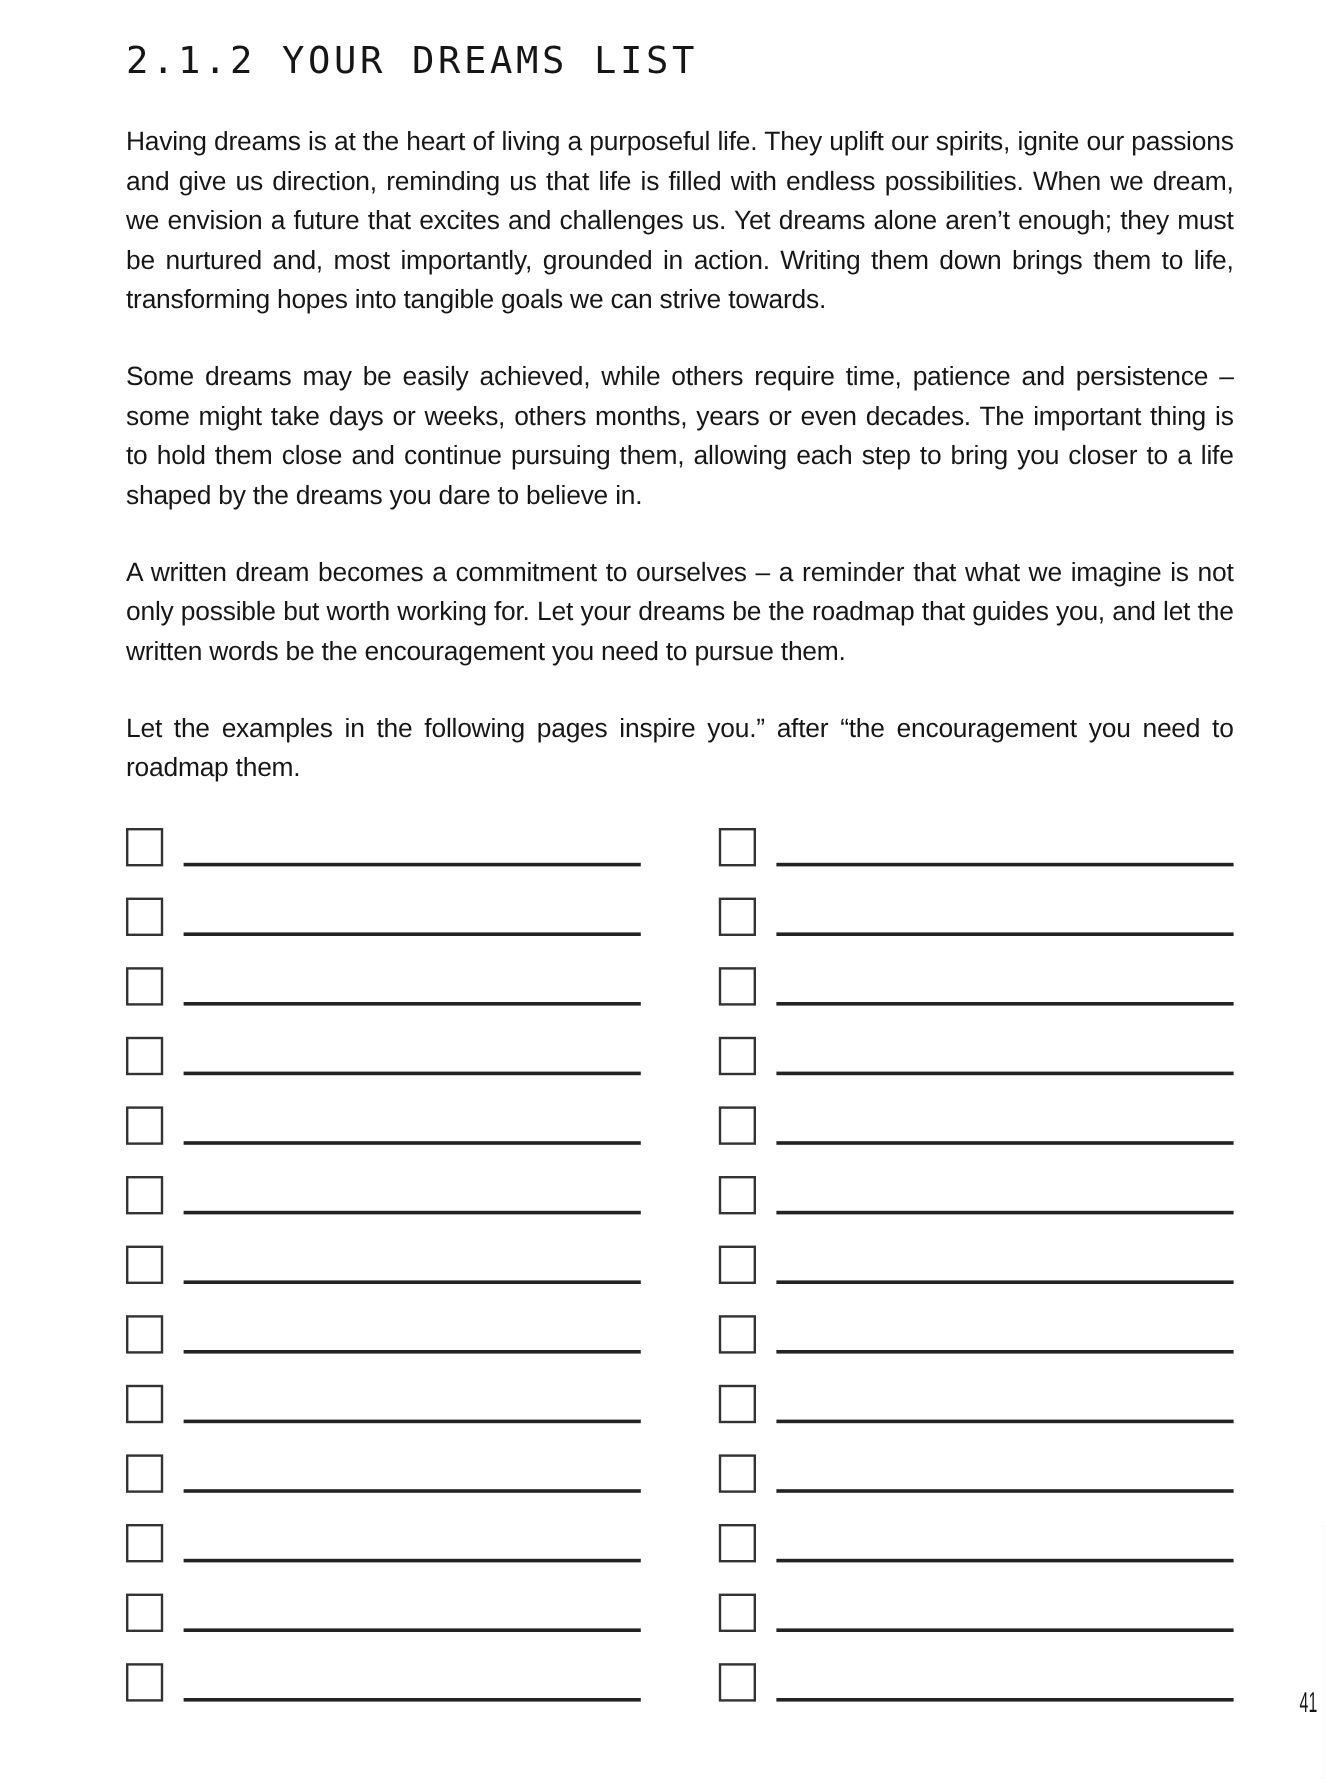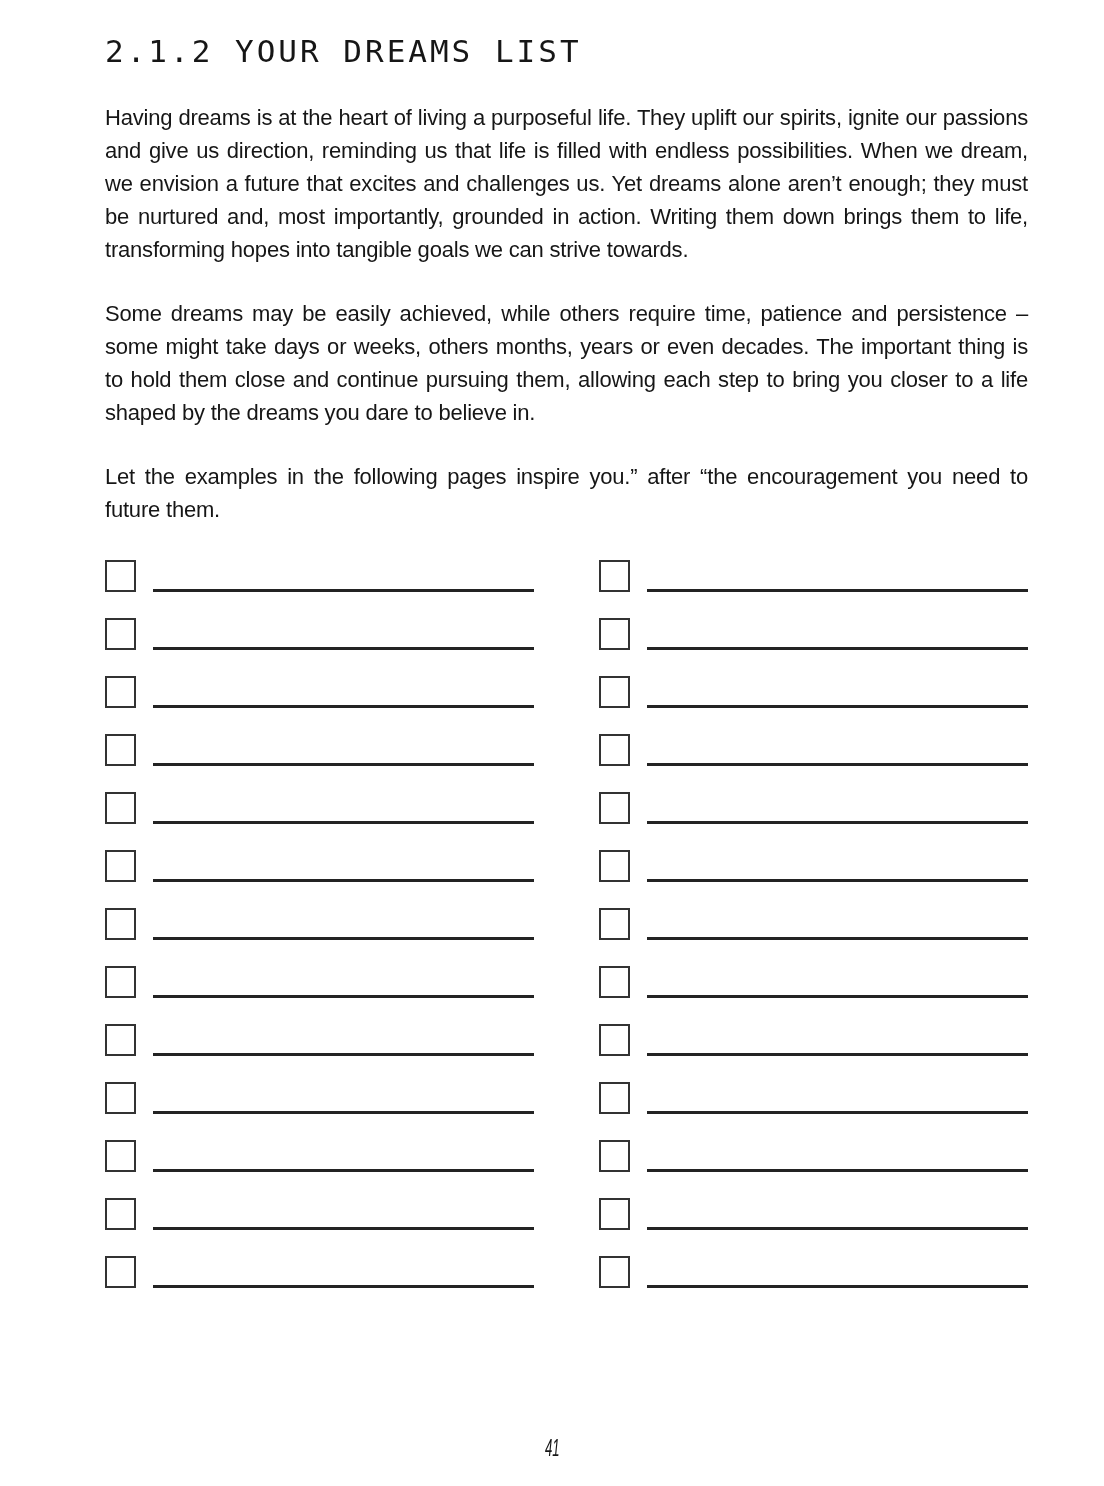--- a/index.html
+++ b/index.html
@@ -73,44 +73,44 @@
     border-bottom:3px solid var(--rule);
     font-family:"Liberation Sans", sans-serif;
     font-size:18px;
     line-height:29px;
     min-width:0;
   }
   .page-footer{
     position:absolute;
     left:0;
     right:0;
-    bottom:24px;
-    text-align:center;
-    font-style:italic;
+    bottom:52px;
+    text-align:right;
   }
   .page-footer .num{
     display:inline-block;
     font-family:"Liberation Sans", sans-serif;
     font-size:24px;
     font-weight:500;
     transform:scaleX(0.55);
     transform-origin:center;
     letter-spacing:0;
     color:var(--text);
   }
 </style>
 </head>
 <body>
 
 <div class="page">
   <h1 class="title">2.1.2 YOUR DREAMS LIST</h1>
 
   <p class="body-par">Having dreams is at the heart of living a purposeful life. They uplift our spirits, ignite our passions and give us direction, reminding us that life is filled with endless possibilities. When we dream, we envision a future that excites and challenges us. Yet dreams alone aren’t enough; they must be nurtured and, most importantly, grounded in action. Writing them down brings them to life, transforming hopes into tangible goals we can strive towards.</p>
   <p class="body-par">Some dreams may be easily achieved, while others require time, patience and persistence – some might take days or weeks, others months, years or even decades. The important thing is to hold them close and continue pursuing them, allowing each step to bring you closer to a life shaped by the dreams you dare to believe in.</p>
-  <p class="body-par">Let the examples in the following pages inspire you.” after “the encouragement you need to future them.</p>
+  <p class="body-par">A written dream becomes a commitment to ourselves – a reminder that what we imagine is not only possible but worth working for. Let your dreams be the roadmap that guides you, and let the written words be the encouragement you need to pursue them.</p>
+  <p class="body-par">Let the examples in the following pages inspire you.” after “the encouragement you need to roadmap them.</p>
 
   <div class="checklist">
     <div class="col" id="col-left">
         <div class="row">
           <span class="checkbox"></span>
           <span class="writeline"></span>
         </div>
         <div class="row">
           <span class="checkbox"></span>
           <span class="writeline"></span>

